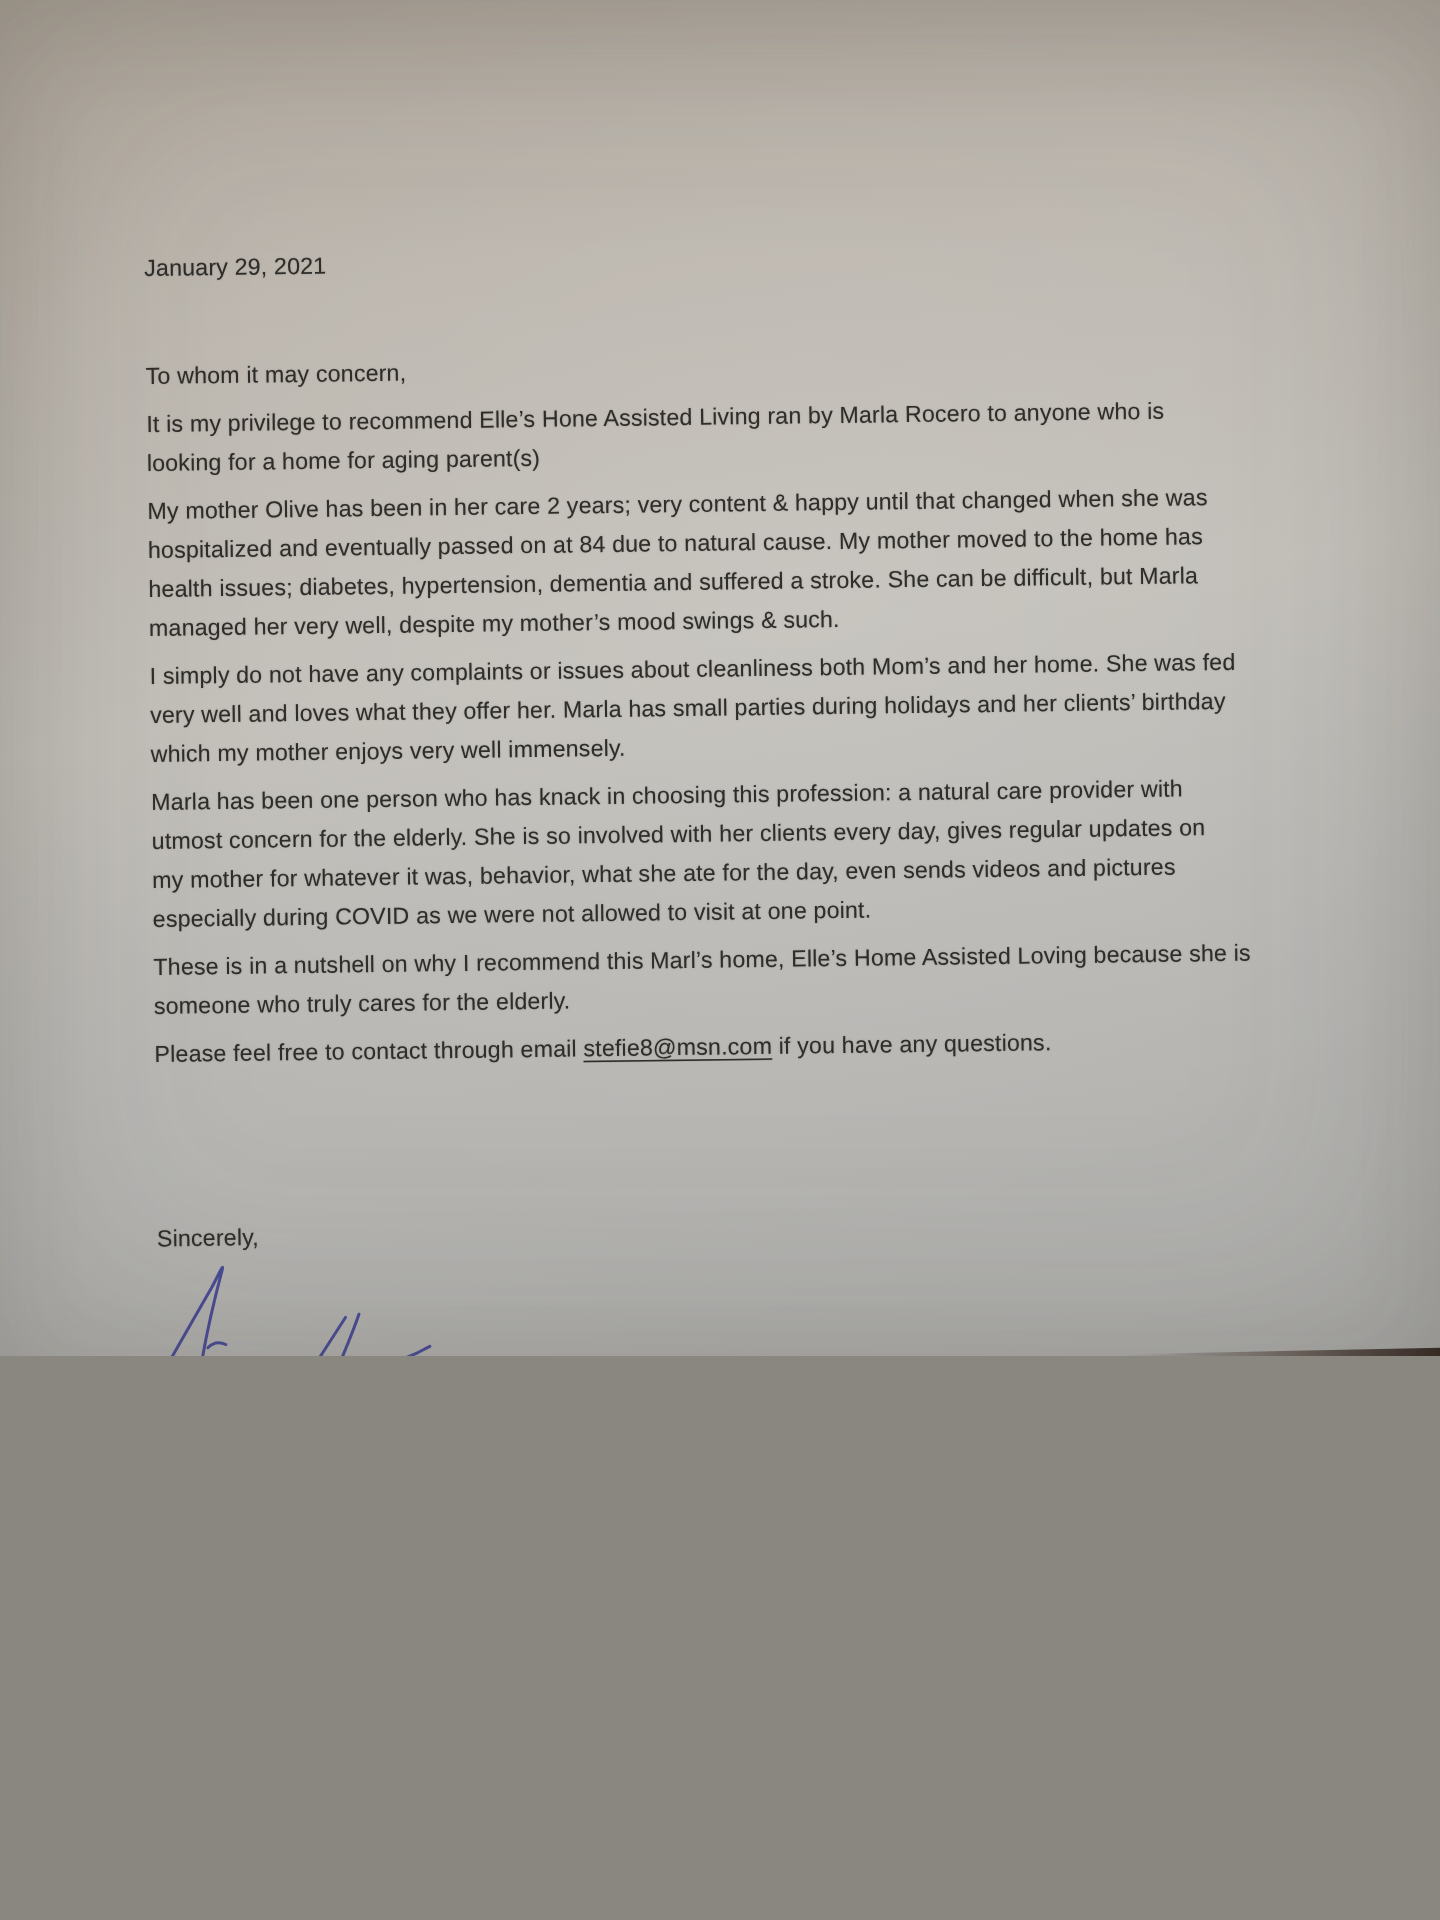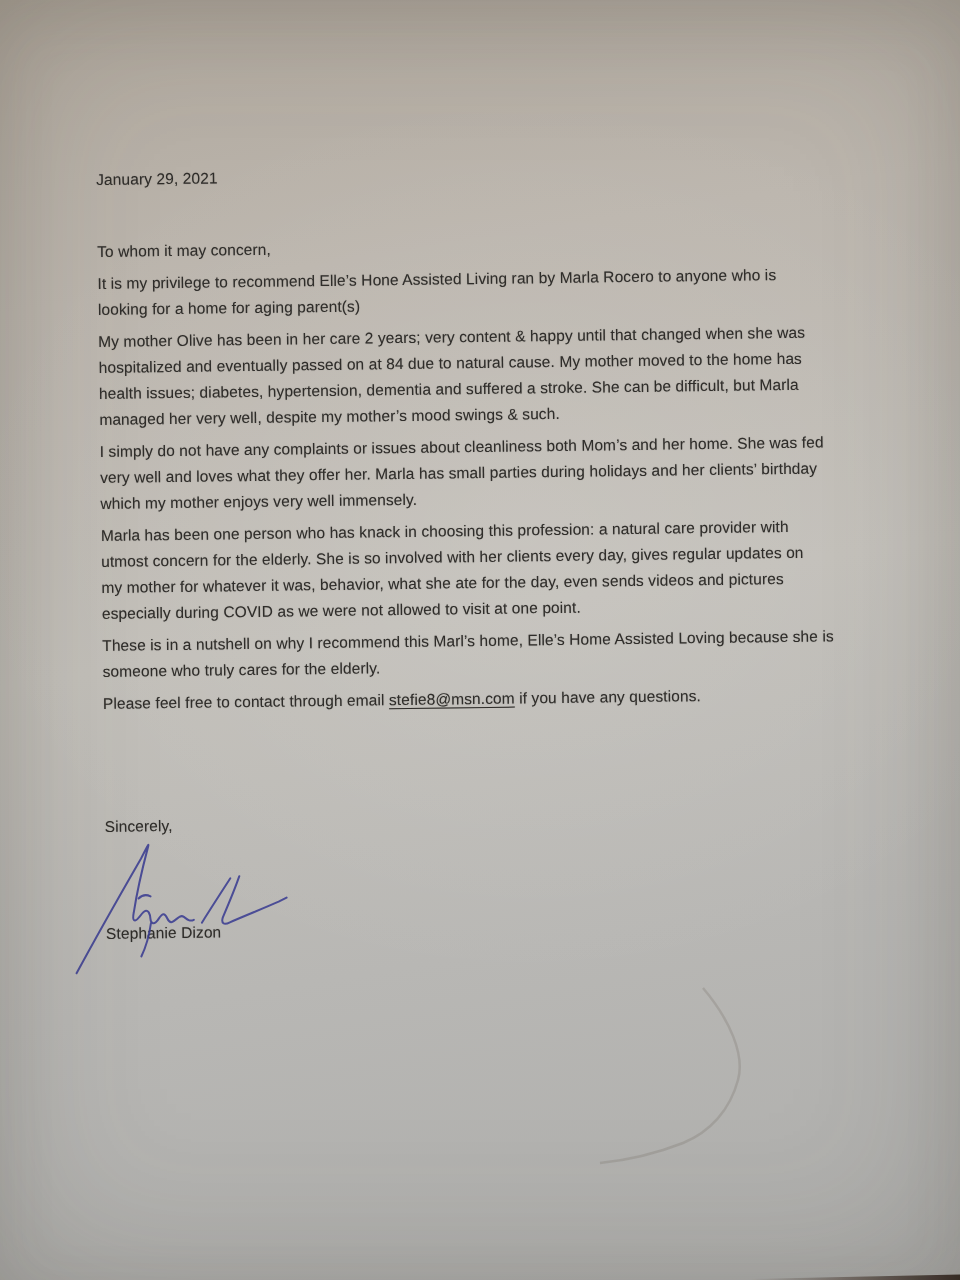--- a/index.html
+++ b/index.html
@@ -3,21 +3,21 @@
 <meta charset="utf-8">
 <style>
   html, body {
     margin: 0;
     padding: 0;
     background: #8a8780;
   }
   .photo {
     position: relative;
     width: 960px;
-    height: 1280px;
+    height: 904px;
     overflow: hidden;
     background:
       radial-gradient(ellipse 900px 700px at 55% 42%, rgba(255,255,255,0.10) 0%, rgba(255,255,255,0) 65%),
       linear-gradient(171deg, #b1a99e 0%, #bcb6ae 22%, #c2bfb9 48%, #b8b7b4 72%, #aeaeac 100%);
     font-family: "Liberation Sans", sans-serif;
   }
   .vignette {
     position: absolute;
     inset: 0;
     pointer-events: none;

